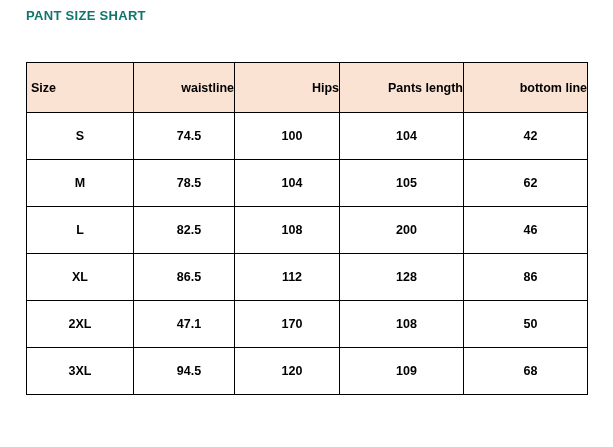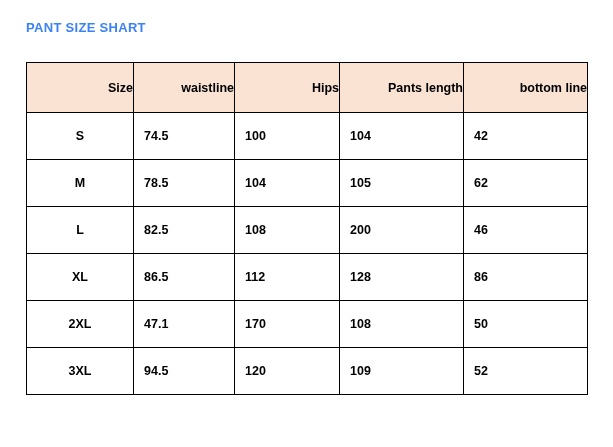--- a/index.html
+++ b/index.html
@@ -16,25 +16,25 @@
   }
   .page {
     position: relative;
     width: 613px;
     height: 447px;
     box-sizing: border-box;
   }
   .title {
     position: absolute;
     left: 26px;
-    top: 20px;
+    top: 8px;
     font-size: 13px;
     font-weight: bold;
     letter-spacing: 0.3px;
-    color: #3b82f6;
+    color: #0f766e;
   }
   .table-wrap {
     position: absolute;
     left: 26px;
     top: 62px;
     width: 561px;
   }
   table.size-chart {
     border-collapse: collapse;
     width: 561px;
@@ -54,35 +54,35 @@
     background: #fae3d3;
     height: 50px;
   }
   
   col.c0 { width: 107px; }
   col.c1 { width: 101px; }
   col.c2 { width: 105px; }
   col.c3 { width: 124px; }
   col.c4 { width: 124px; }
 
-  thead th.h0 { text-align: right; padding-left: 10px; }
+  thead th.h0 { text-align: left; padding-left: 4px; }
   thead th.h1,
   thead th.h2,
   thead th.h3,
   thead th.h4 { text-align: right; }
 
   tbody td.col0 {
     text-align: center;
     padding-left: 0;
   }
   tbody td.col1,
   tbody td.col2,
   tbody td.col3,
   tbody td.col4 {
-    text-align: left;
+    text-align: center;
   }
 </style>
 </head>
 <body>
 
 <div class="page">
 
   <div class="title">PANT SIZE SHART</div>
 
   <div class="table-wrap">
@@ -137,19 +137,19 @@
           <td class="col1">47.1</td>
           <td class="col2">170</td>
           <td class="col3">108</td>
           <td class="col4">50</td>
         </tr>
         <tr>
           <td class="col0">3XL</td>
           <td class="col1">94.5</td>
           <td class="col2">120</td>
           <td class="col3">109</td>
-          <td class="col4">52</td>
+          <td class="col4">68</td>
         </tr>
       </tbody>
     </table>
   </div>
 
 </div>
 
 </body></html>

